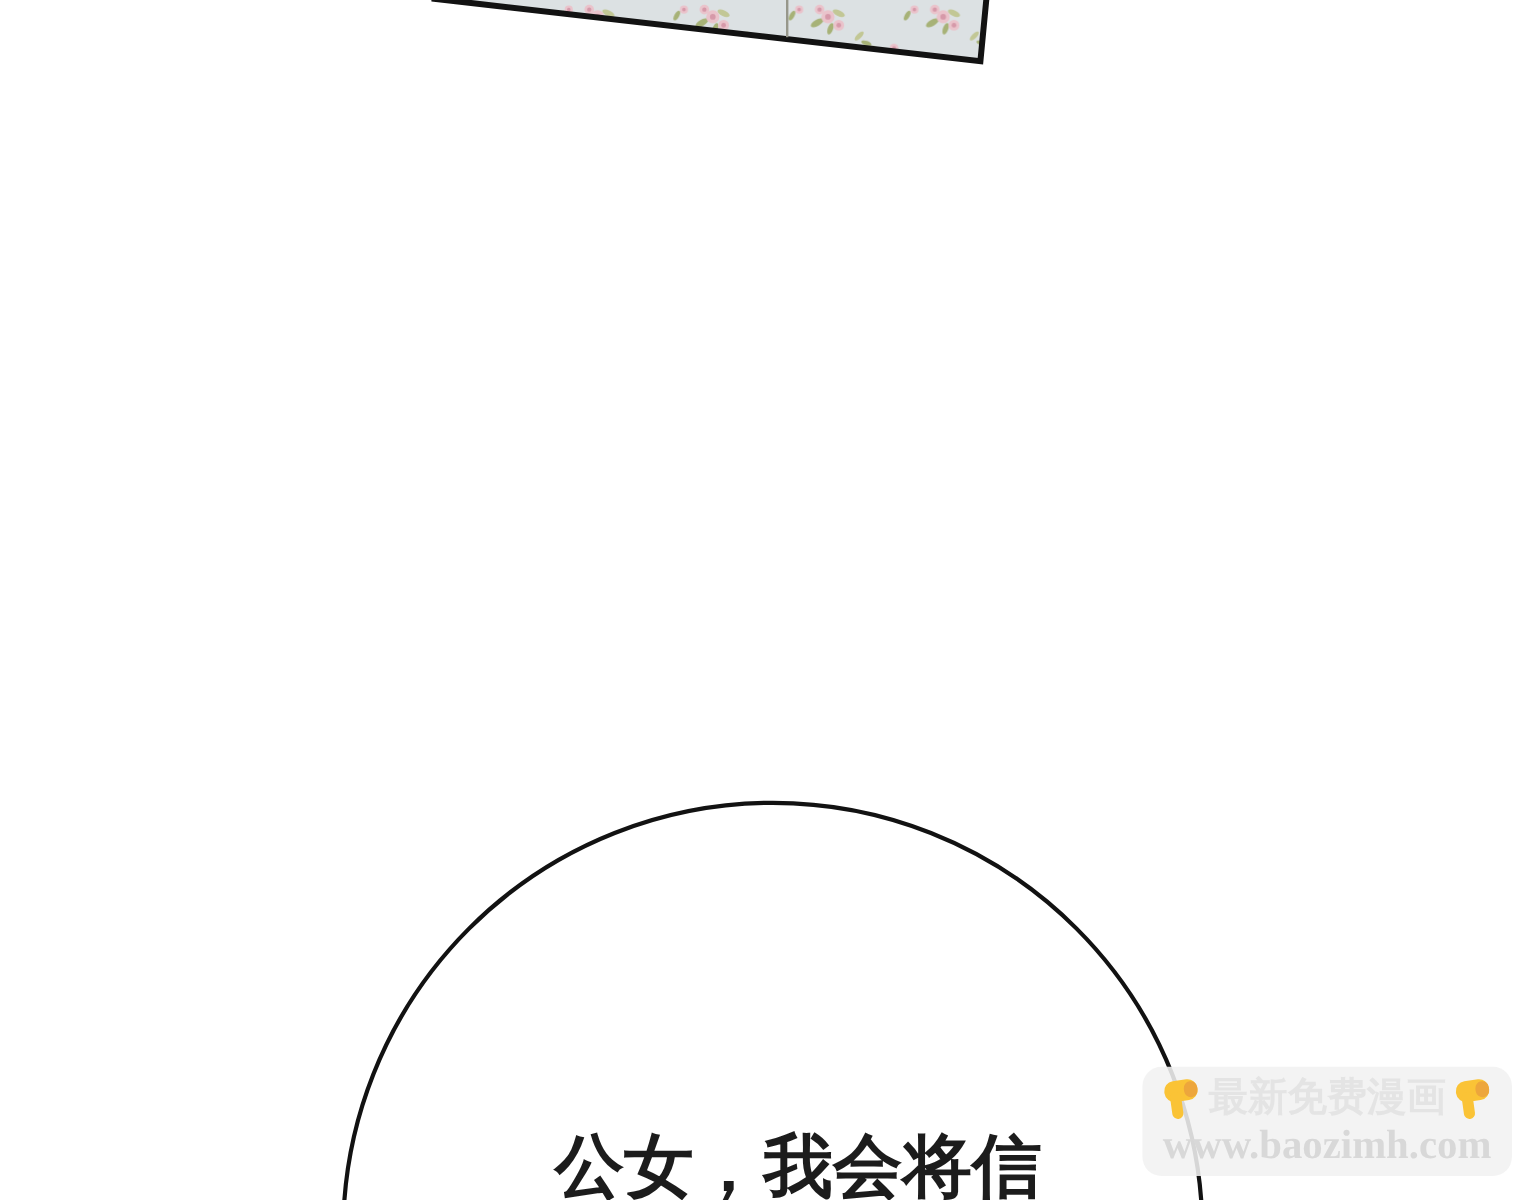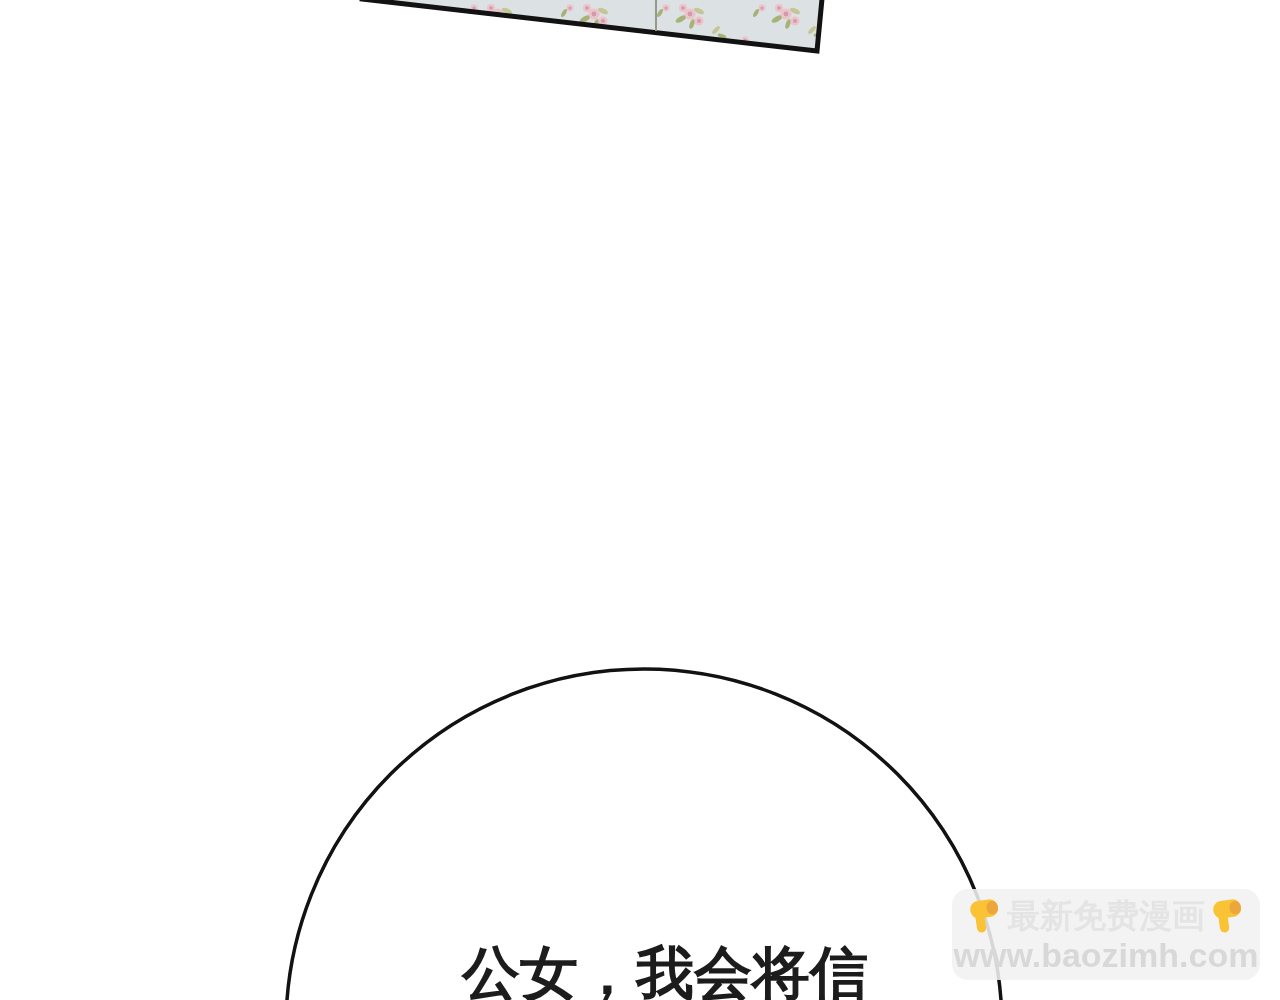--- a/index.html
+++ b/index.html
@@ -6,21 +6,21 @@
     margin: 0;
     padding: 0;
     background: #ffffff;
   }
   .page {
     position: relative;
     width: 1280px;
     height: 1000px;
     overflow: hidden;
     background: var(--page-bg, #ffffff);
-    font-family: Liberation Sans, sans-serif;
+    font-family: Liberation Serif, serif;
   }
   .layer {
     position: absolute;
     top: 0;
     left: 0;
   }
   .dialogue {
     position: absolute;
     left: 462px;
     top: 944px;

